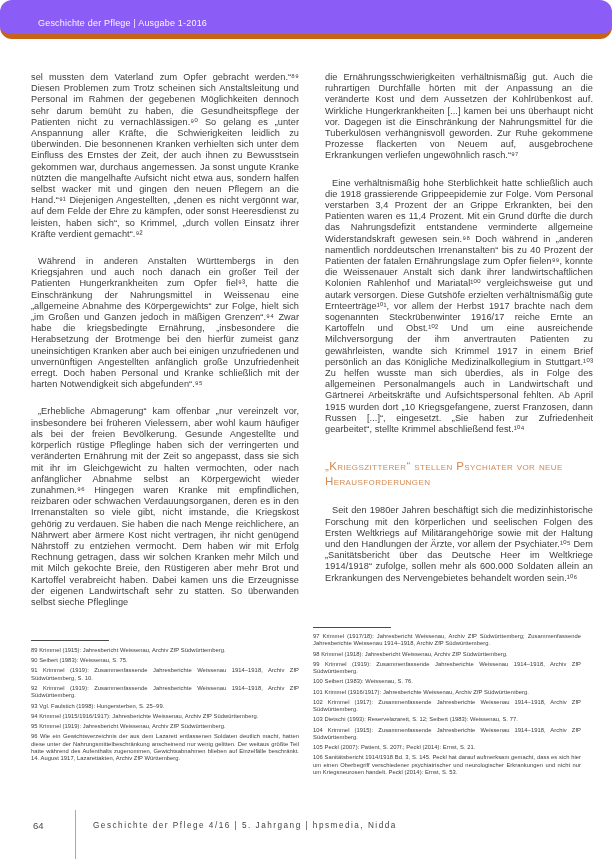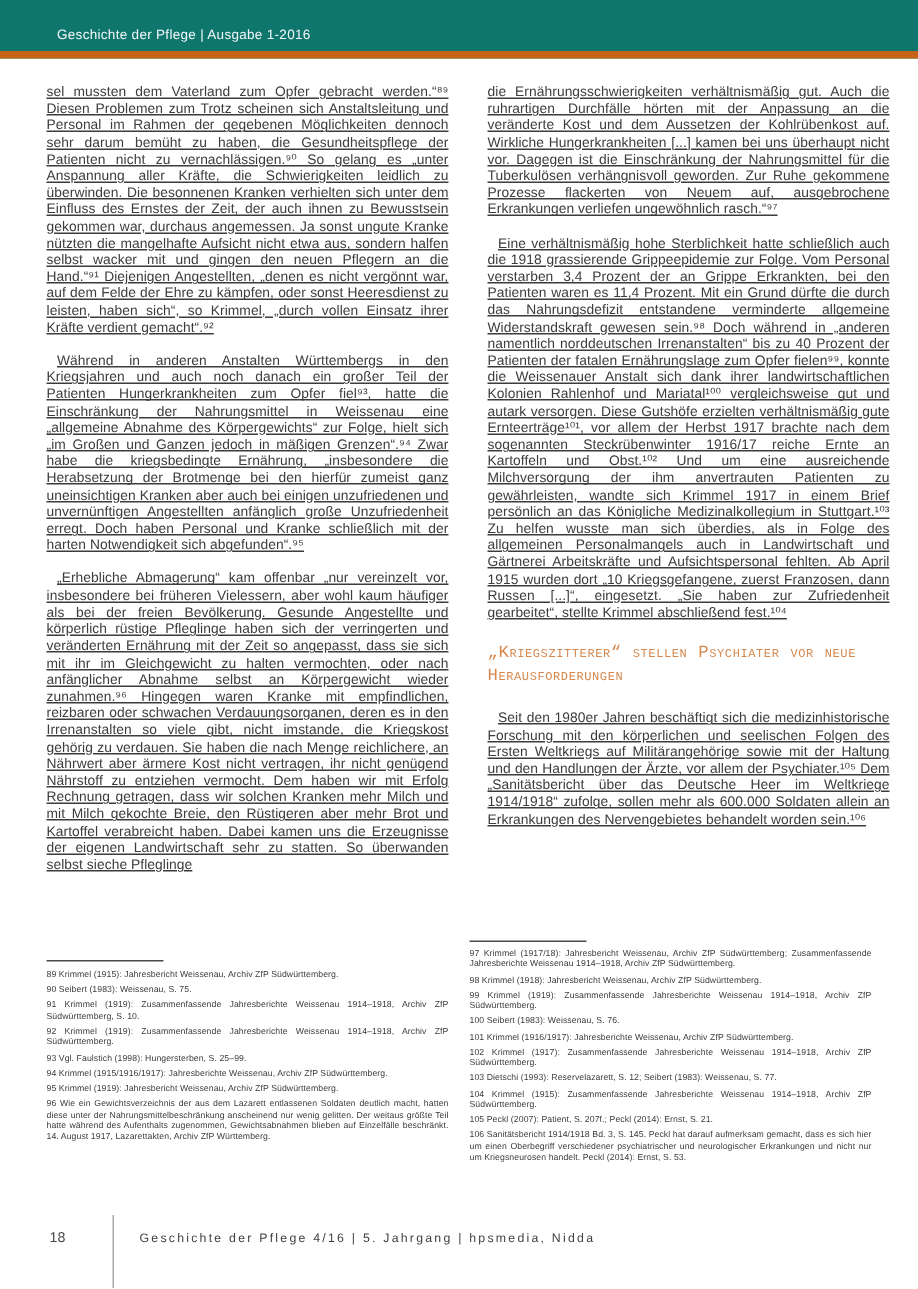--- a/index.html
+++ b/index.html
@@ -3,38 +3,38 @@
 <meta charset="utf-8">
 <style>
   html,body{margin:0;padding:0;background:#ffffff;}
   .page{
     position:relative;width:612px;height:859px;background:#ffffff;overflow:hidden;
     font-family:"Liberation Sans","DejaVu Sans",sans-serif;color:#3c3c3c;
   }
   
   .topbar{
     position:absolute;top:0;left:0;width:612px;height:39px;
-    background:#0f766e;border-bottom:5px solid #C76316;box-sizing:border-box;
+    background:#8b5cf6;border-bottom:5px solid #C76316;box-sizing:border-box;border-radius:12px;
   }
   .topbar-title{
     position:absolute;left:38px;bottom:6px;
     font-size:9px;letter-spacing:.2px;color:rgba(255,255,255,.95);
   }
   
   .col{position:absolute;top:56px;width:268px;text-align:justify;
        font-size:9.2px;line-height:11.2px;letter-spacing:.05px;hyphens:auto;}
   .col-left{left:31px;}
   .col-right{left:325px;}
-  .col p{margin:0 0 11px 0;text-decoration:underline;}
+  .col p{margin:16px 0 11px 0;}
   .col p.indent{text-indent:7px;}
   .section-heading{
-    margin:14px 0 15px 0;
+    margin:24px 0 15px 0;
     font-variant:small-caps;font-weight:400;
     font-size:11.5px;line-height:15px;letter-spacing:.4px;
-    color:#D5894F;text-align:left;font-family:Liberation Mono, monospace;
+    color:#D5894F;text-align:left;
   }
   
   .fnsep{position:absolute;width:78px;border-top:1px solid #4a4a4a;height:0;}
   .fnsep-left{left:31px;top:640px;}
   .fnsep-right{left:313px;top:627px;}
   .footnotes{position:absolute;width:268px;text-align:justify;
              font-size:5.8px;line-height:7.4px;letter-spacing:.05px;color:#3c3c3c;}
   .fn-left{left:31px;top:647px;}
   .fn-right{left:313px;top:633px;}
   .footnotes p{margin:0 0 2.8px 0;}
@@ -86,18 +86,18 @@
     <p>100 Seibert (1983): Weissenau, S. 76.</p>
     <p>101 Krimmel (1916/1917): Jahresberichte Weissenau, Archiv ZfP Südwürttemberg.</p>
     <p>102 Krimmel (1917): Zusammenfassende Jahresberichte Weissenau 1914–1918, Archiv ZfP Südwürttemberg.</p>
     <p>103 Dietschi (1993): Reservelazarett, S. 12; Seibert (1983): Weissenau, S. 77.</p>
     <p>104 Krimmel (1915): Zusammenfassende Jahresberichte Weissenau 1914–1918, Archiv ZfP Südwürttemberg.</p>
     <p>105 Peckl (2007): Patient, S. 207f.; Peckl (2014): Ernst, S. 21.</p>
     <p>106 Sanitätsbericht 1914/1918 Bd. 3, S. 145. Peckl hat darauf aufmerksam gemacht, dass es sich hier um einen Oberbegriff verschiedener psychiatrischer und neurologischer Erkrankungen und nicht nur um Kriegsneurosen handelt. Peckl (2014): Ernst, S. 53.</p>
   </aside>
 
   <footer>
-    <span class="page-num">18</span>
+    <span class="page-num">64</span>
     <div class="footer-divider"></div>
     <span class="footer-text">Geschichte der Pflege 4/16 | 5. Jahrgang | hpsmedia, Nidda</span>
   </footer>
 
 </div>
 
 </body></html>

